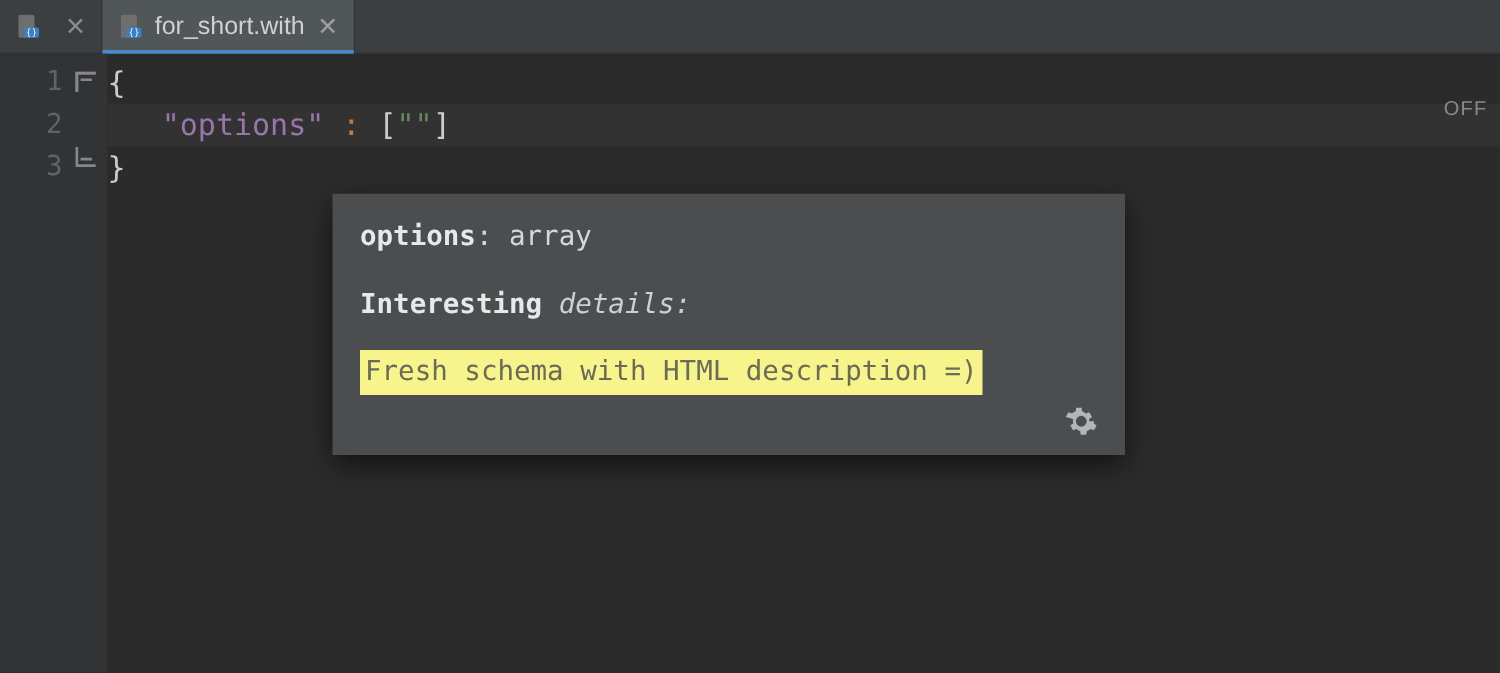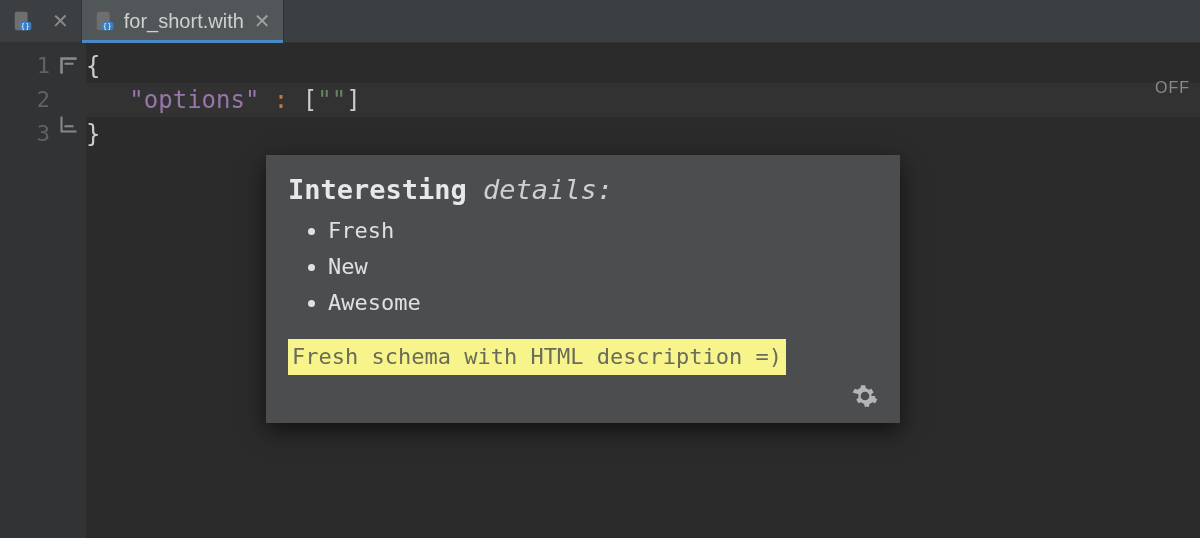--- a/index.html
+++ b/index.html
@@ -18,21 +18,21 @@
   .line2{background:#323232;margin-right:0;}
   .brace{color:#cccccc;}
   .key{color:#9876aa;}
   .colon{color:#cc7832;}
   .bracket{color:#cccccc;}
   .str{color:#6a8759;}
   .offbadge{position:absolute;top:8px;right:10px;color:#8a8a8a;font-size:16px;letter-spacing:1px;font-family:Arial;margin-top:20px;}
   .popup{position:absolute;left:180px;top:112px;width:590px;background:#4b4d4f;color:#d7d7d7;box-shadow:0 8px 22px rgba(0,0,0,.6);padding:18px 22px 14px;}
   .popup .hdr{font-size:22px;margin-bottom:20px;}
   .popup .hdr b{color:#e8e8e8;font-weight:700;}
-  .popup .sub{font-size:27px;margin-bottom:6px;}
+  .popup .sub{font-size:22px;margin-bottom:18px;}
   .popup .sub b{font-weight:700;color:#e8e8e8;}
   .popup .sub i{font-style:italic;color:#cfcfcf;}
   .popup ul{list-style:disc;margin:0 0 18px 0;padding-left:40px;}
   .popup ul li{font-size:22px;line-height:36px;color:#e0e0e0;}
   .hl{display:inline-block;background:#f7f48b;color:#6b6b5a;font-size:22px;padding:1px 4px;}
   .gearrow{display:flex;justify-content:flex-end;margin-top:8px;}
   .gear{width:26px;height:26px;opacity:.85;cursor:pointer;}
 </style>
 </head>
 <body>
@@ -80,26 +80,22 @@
       </svg>
   </div>
   <div class="code">
     <div class="codeline"><span class="brace">{</span></div>
     <div class="codeline line2">   <span class="key">"options"</span><span class="colon"> : </span><span class="bracket">[</span><span class="str">""</span><span class="bracket">]</span></div>
     <div class="codeline"><span class="brace">}</span></div>
 
     <div class="offbadge">OFF</div>
 
     <div class="popup">
+      <div class="hdr"><b>options</b><span>: array</span></div>
       <div class="sub"><b>Interesting</b><i> details:</i></div>
-      <ul>
-        <li>Fresh</li>
-        <li>New</li>
-        <li>Awesome</li>
-      </ul>
       <span class="hl">Fresh schema with HTML description =)</span>
       <div class="gearrow">
         <svg class="gear" viewBox="0 0 24 24" fill="#c8c8c8">
             <path d="M12 8a4 4 0 1 0 0 8 4 4 0 0 0 0-8zm9.4 4c0 .6-.05 1.1-.14 1.6l2.1 1.6-2 3.5-2.5-1a8 8 0 0 1-2.8 1.6l-.4 2.7h-4l-.4-2.7a8 8 0 0 1-2.8-1.6l-2.5 1-2-3.5 2.1-1.6c-.09-.5-.14-1-.14-1.6s.05-1.1.14-1.6L.54 8.8l2-3.5 2.5 1a8 8 0 0 1 2.8-1.6L8.24 2h4l.4 2.7a8 8 0 0 1 2.8 1.6l2.5-1 2 3.5-2.1 1.6c.09.5.14 1 .14 1.6z"></path>
           </svg>
       </div>
     </div>
   </div>
 </div>
 

